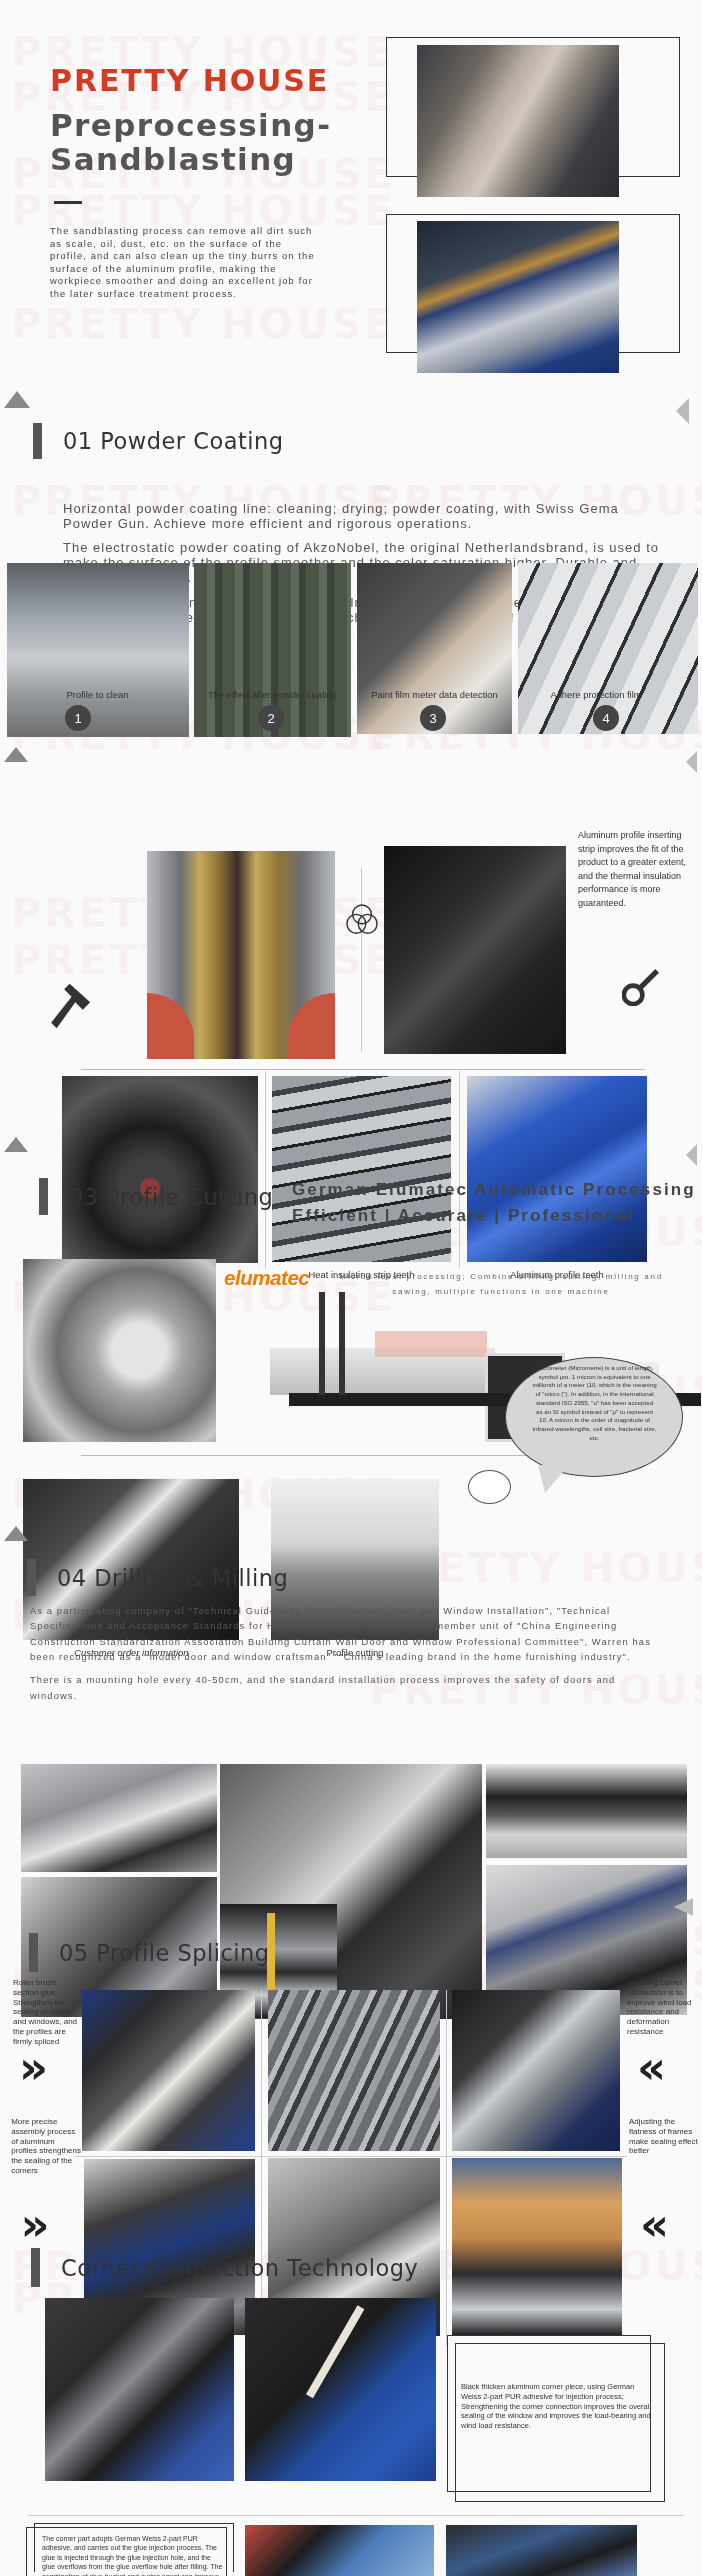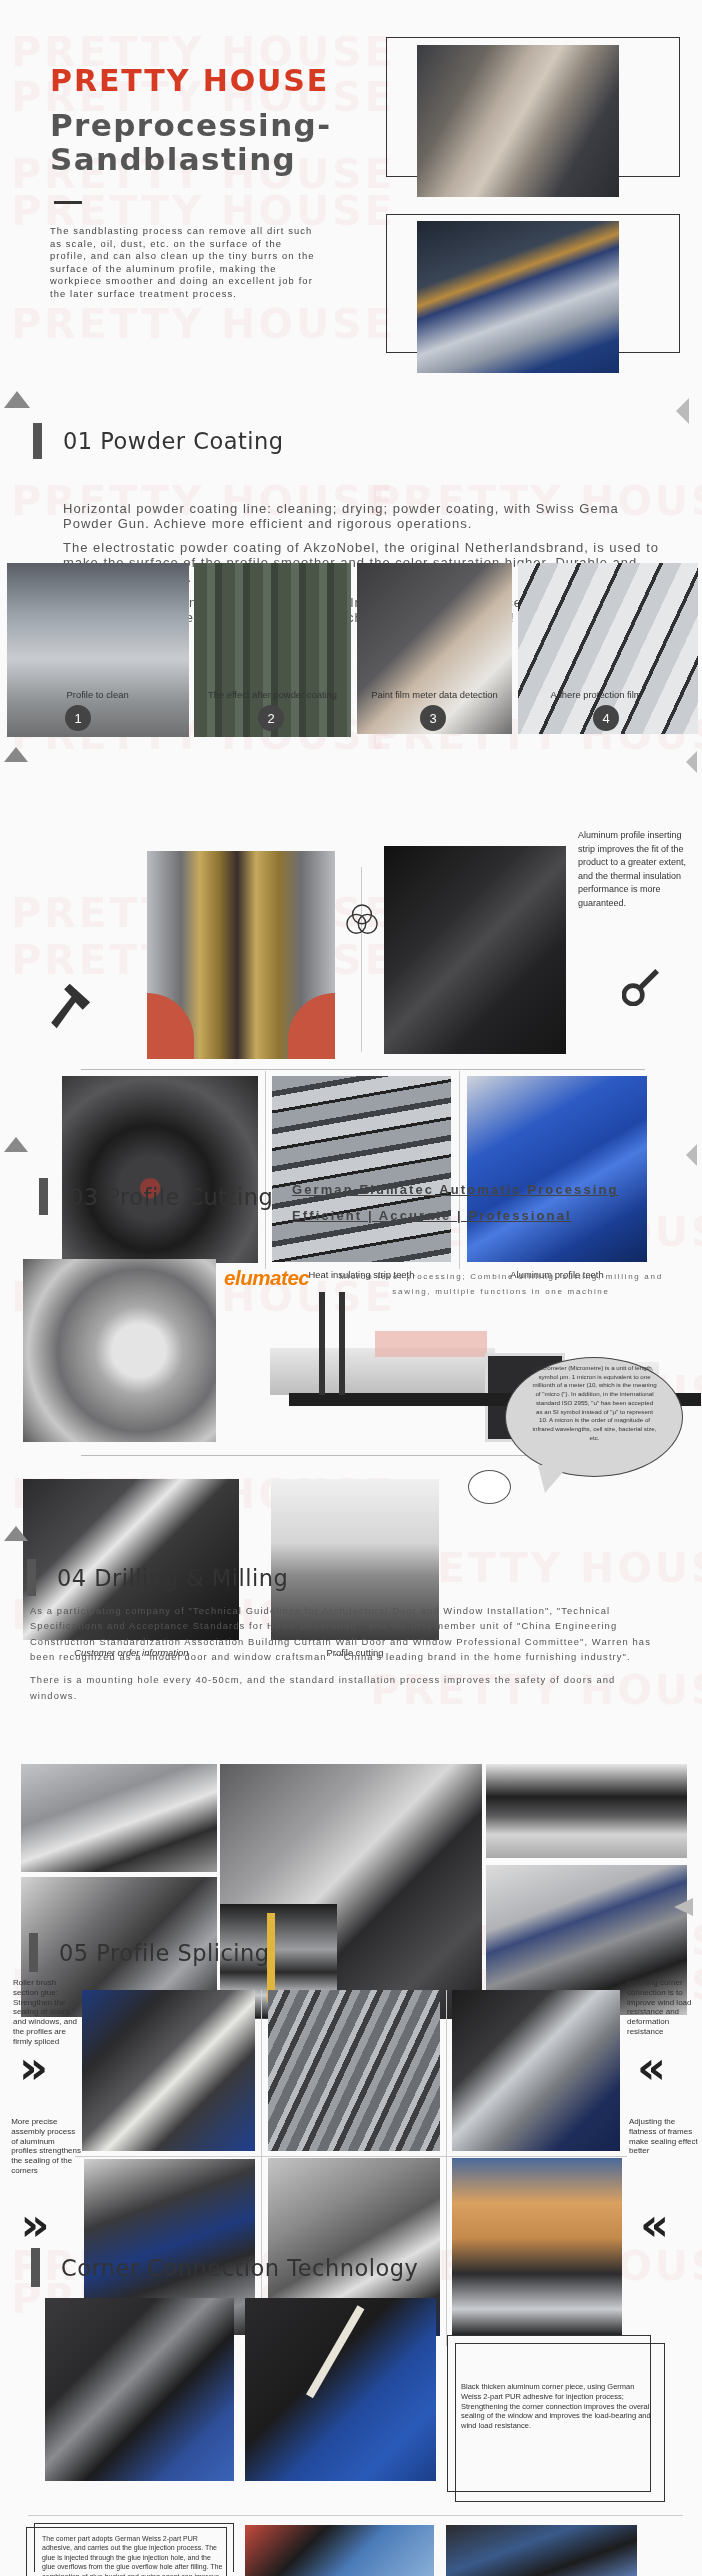--- a/index.html
+++ b/index.html
@@ -124,21 +124,21 @@
   <div class="caption" style="left:272px;top:1269px;width:179px;">Heat insulating strip teeth</div>
   <div class="caption" style="left:467px;top:1269px;width:180px;">Aluminum profile teeth</div>
 
   <div class="tri" style="left:3.7px;top:1137px;border-left:12px solid transparent;border-right:12px solid transparent;border-bottom:15px solid #888;"></div>
   <div class="tri" style="left:686px;top:1144px;border-top:11.2px solid transparent;border-bottom:11.2px solid transparent;border-right:11.2px solid #bbb;"></div>
 
   <div class="sec-title" style="left:31px;top:1178px;padding-left:8px;">
     <div class="sec-bar" style="height:37px;"></div>
     <span>03 Profile Cutting</span>
   </div>
-  <div class="abs" style="left:292px;top:1177px;font-size:13px;font-weight:bold;letter-spacing:2.1px;color:#444;line-height:26px;text-decoration:underline;">
+  <div class="abs" style="left:292px;top:1177px;font-size:17px;font-weight:bold;letter-spacing:2.1px;color:#444;line-height:26px;">
     <div>German Elumatec Automatic Processing</div>
     <div>Efficient | Accurate | Professional</div>
   </div>
   <div class="photo" style="left:23.4px;top:1259px;width:193px;height:183px;background:radial-gradient(circle at 60% 50%,#e4e4e4 0 18%,#a8a8a8 30%,#6e6e70 55%,#c8c8c8 75%,#5a5a5b 100%);"></div>
   <div class="abs" style="left:224px;top:1266px;font-size:20.6px;font-weight:bold;font-style:italic;color:#f07d00;letter-spacing:-0.5px;">elumatec</div>
   <div class="abs" style="left:337px;top:1269px;width:328px;text-align:center;font-size:8px;line-height:15px;letter-spacing:1.7px;color:#666;">Micron-level processing; Combine drilling, cutting, milling and sawing, multiple functions in one machine</div>
   <div class="photo" style="left:270px;top:1292px;width:432px;height:154px;background:transparent;">
     <div style="position:absolute;left:0;top:56px;width:225px;height:47px;background:linear-gradient(180deg,#e8e8e8,#bdbdbd);"></div>
     <div style="position:absolute;left:105px;top:39px;width:112px;height:26px;background:#e9b0a8;opacity:0.7;"></div>
     <div style="position:absolute;left:215px;top:61px;width:80px;height:89px;background:#2b2b2d;border:3.7px solid #dcdcdc;"></div>

